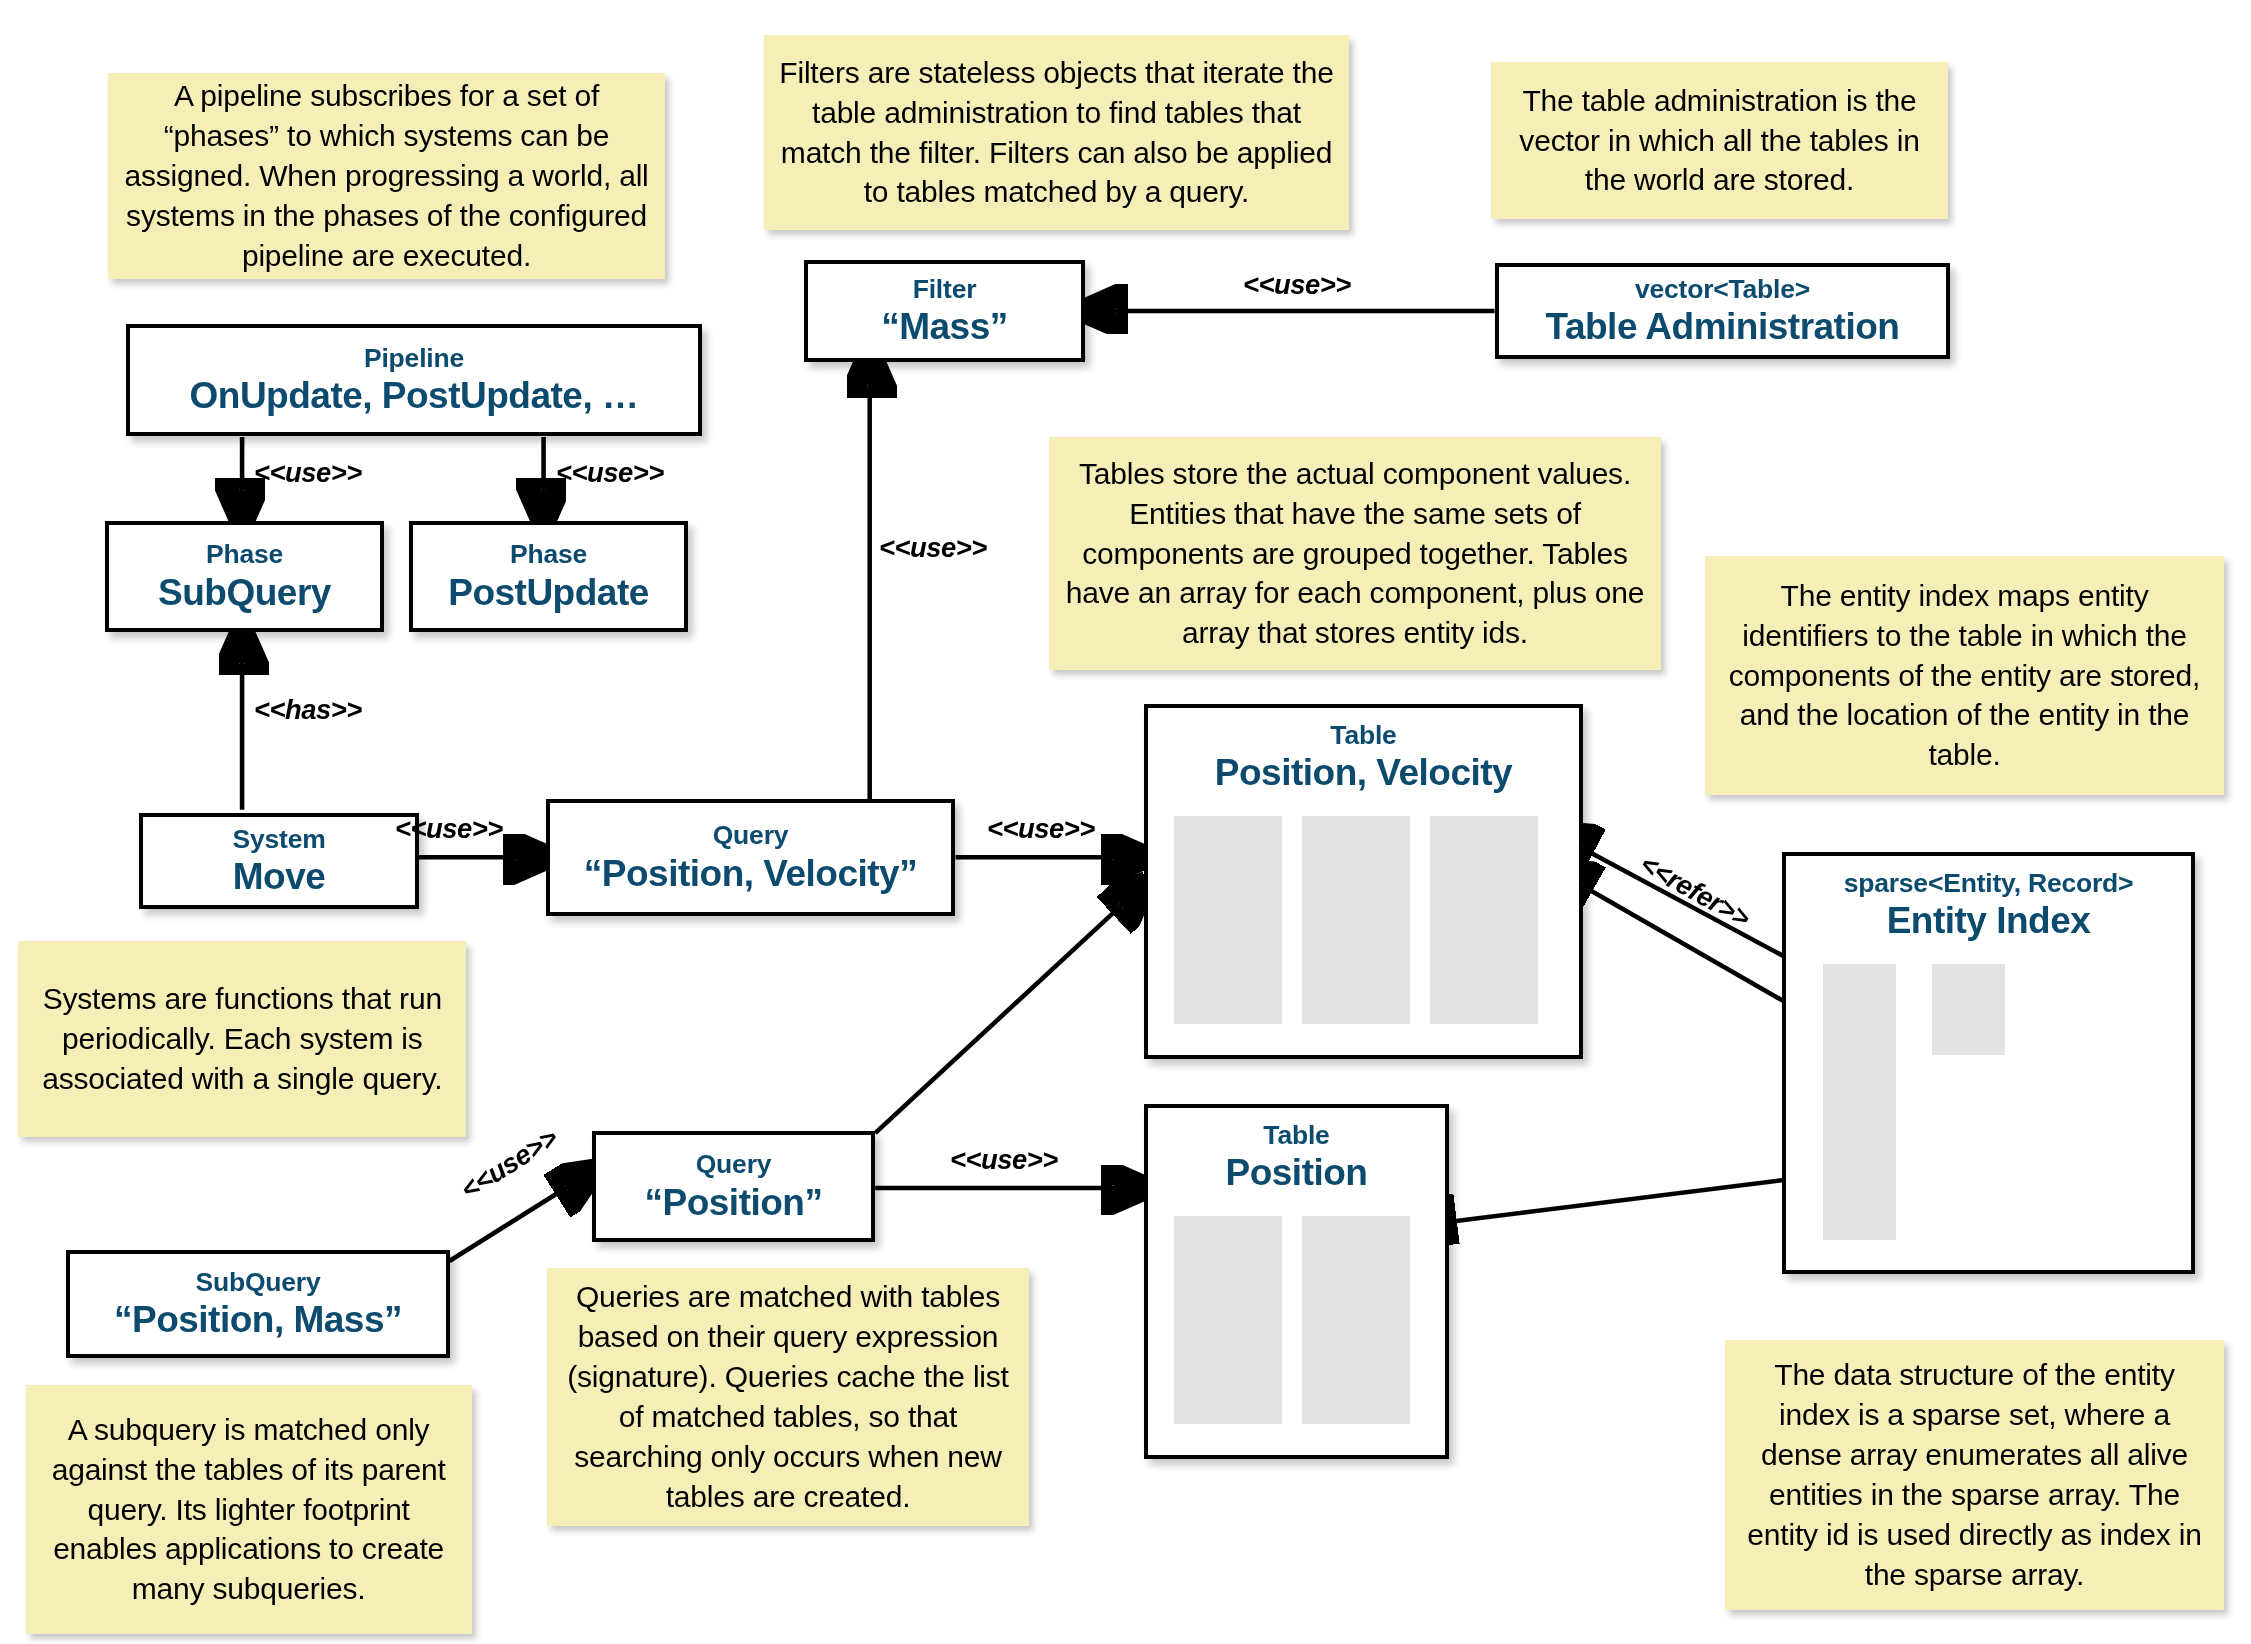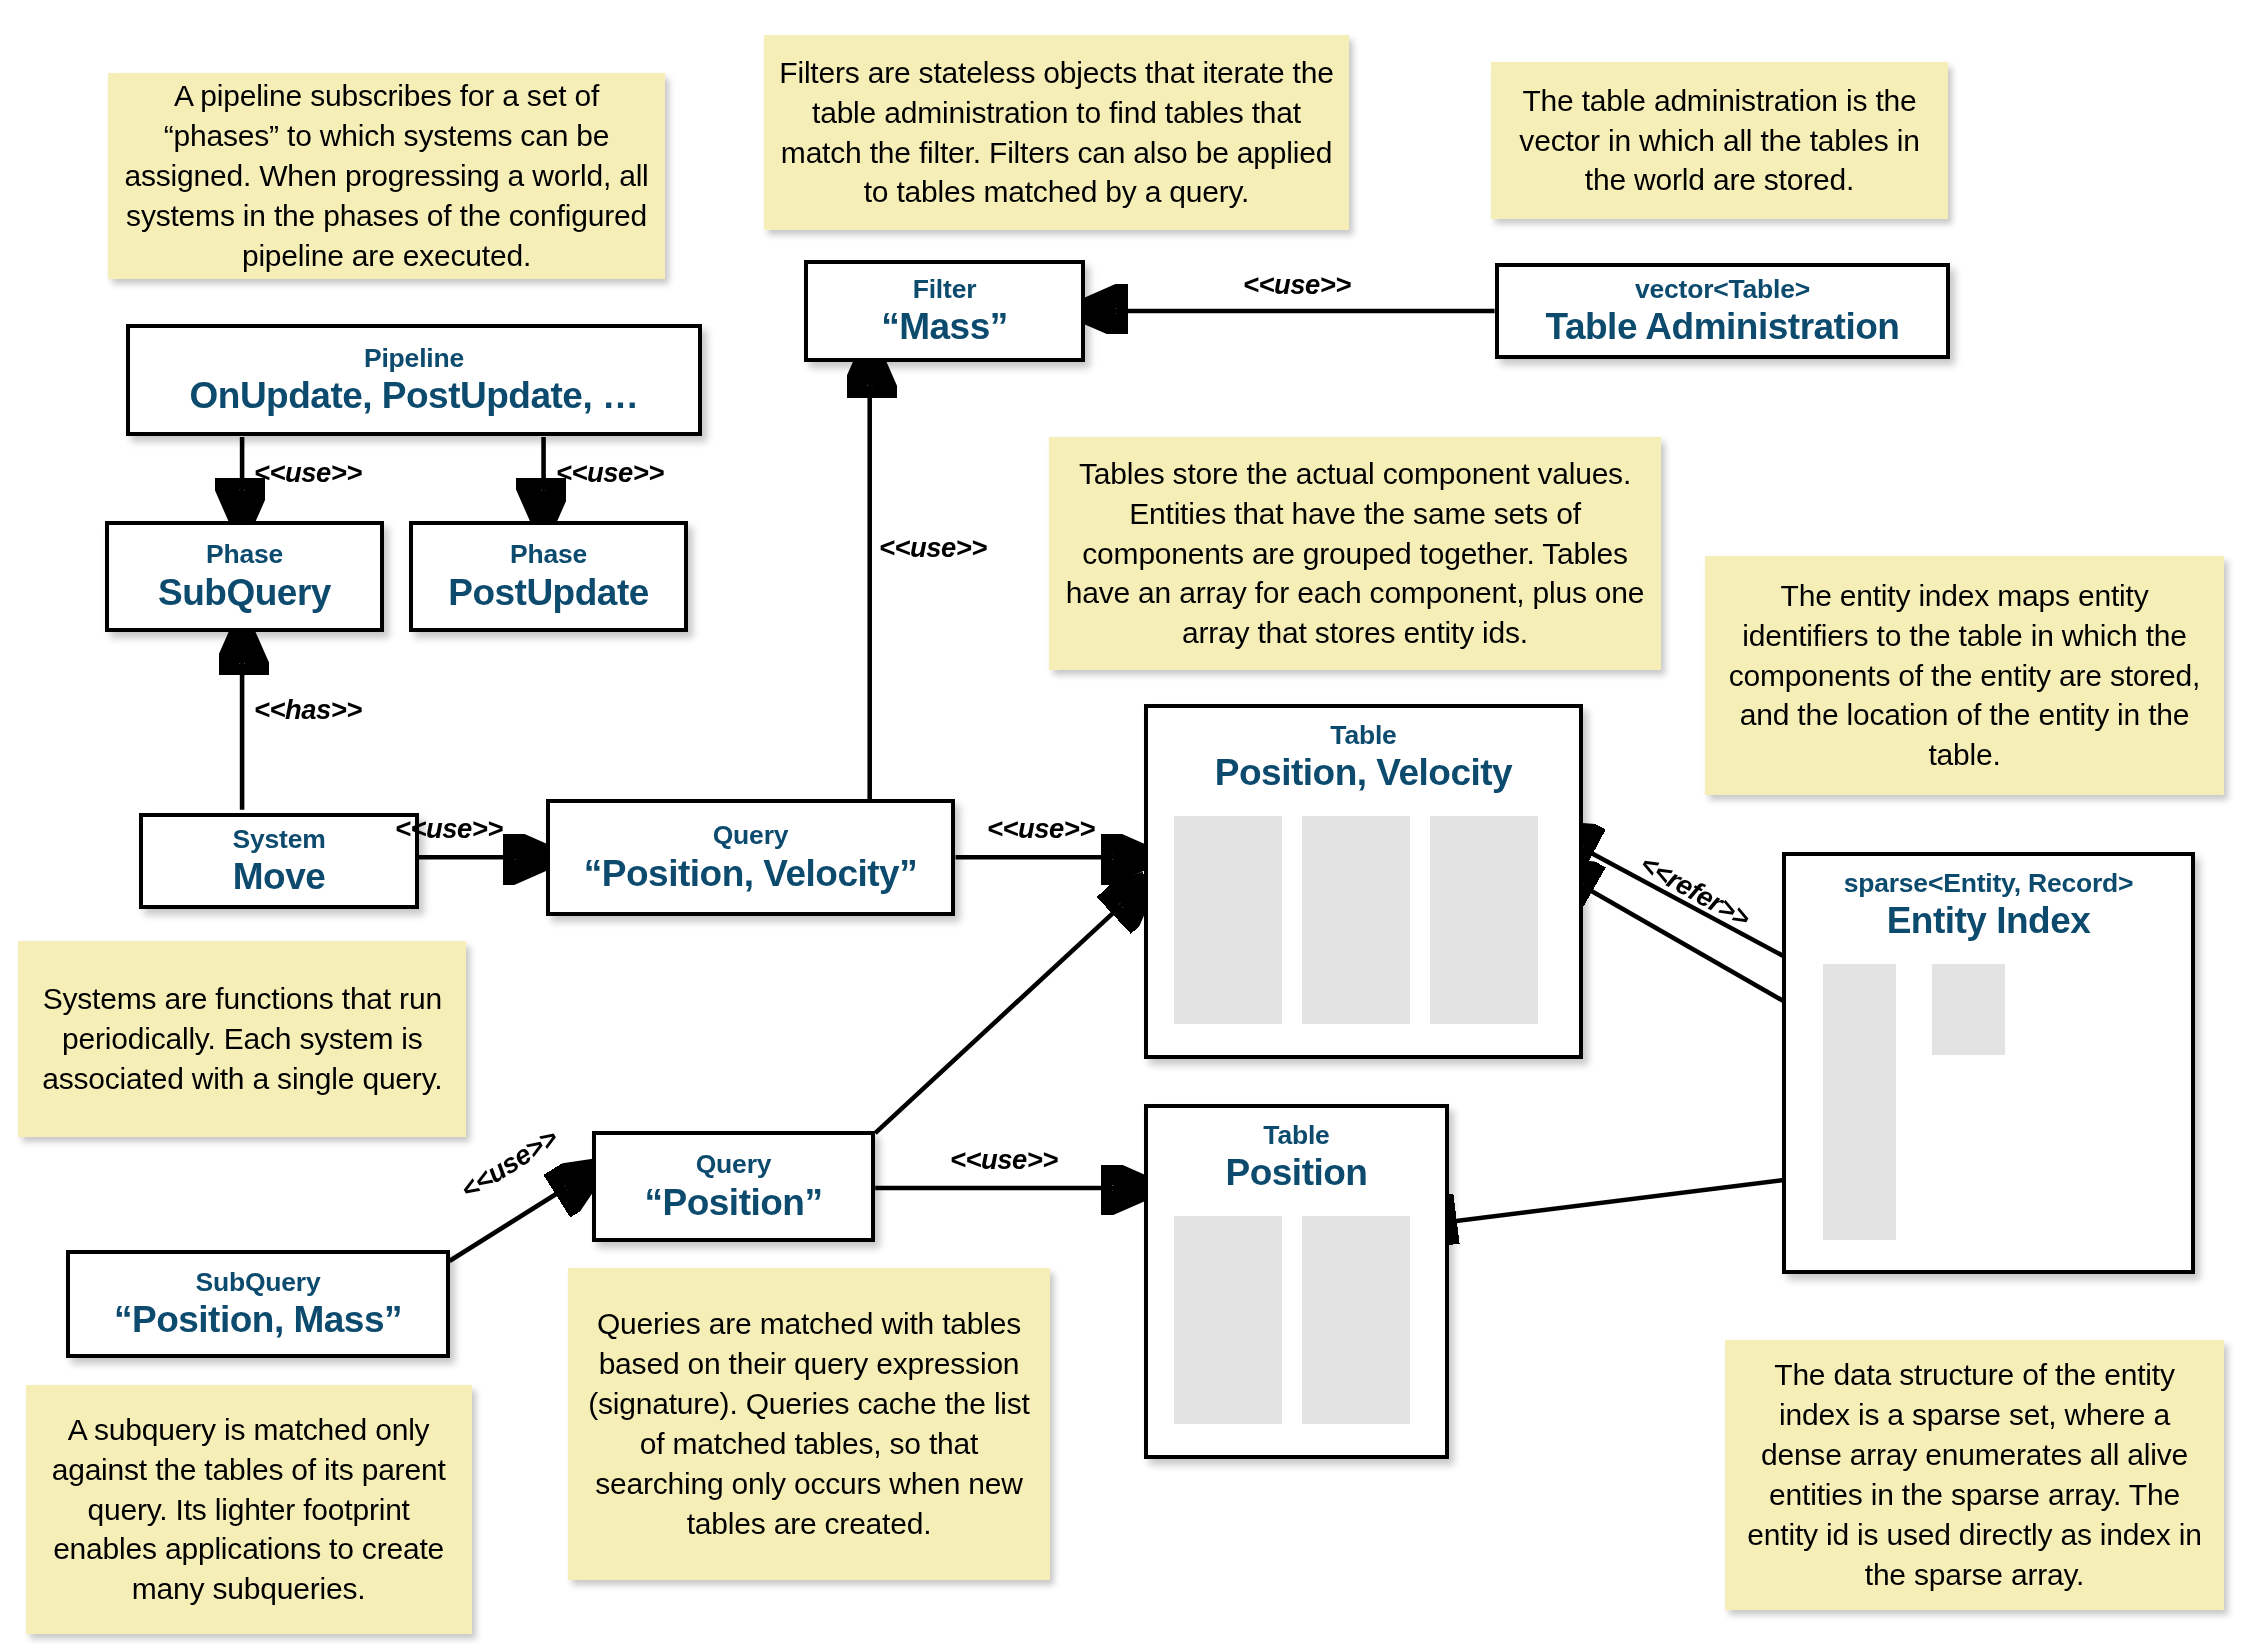--- a/index.html
+++ b/index.html
@@ -158,21 +158,21 @@
   </div>
 
   <div class="note" style="left:1705px; top:556px; width:519px; height:239px;">
     <span>The entity index maps entity identifiers to the table in which the components of the entity are stored, and the location of the entity in the table.</span>
   </div>
 
   <div class="note" style="left:18.3px; top:941px; width:448px; height:196px;align-items:center;">
     <span>Systems are functions that run periodically. Each system is associated with a single query.</span>
   </div>
 
-  <div class="note" style="left:568px; top:1268px; width:482px; height:312px;">
+  <div class="note" style="left:547px; top:1268px; width:482px; height:258px;">
     <span>Queries are matched with tables based on their query expression (signature). Queries cache the list of matched tables, so that searching only occurs when new tables are created.</span>
   </div>
 
   <div class="note" style="left:25.6px; top:1385px; width:446px; height:249px;">
     <span>A subquery is matched only against the tables of its parent query. Its lighter footprint enables applications to create many subqueries.</span>
   </div>
 
   <div class="note" style="left:1725px; top:1340px; width:499px; height:270px;">
     <span>The data structure of the entity index is a sparse set, where a dense array enumerates all alive entities in the sparse array. The entity id is used directly as index in the sparse array.</span>
   </div>

